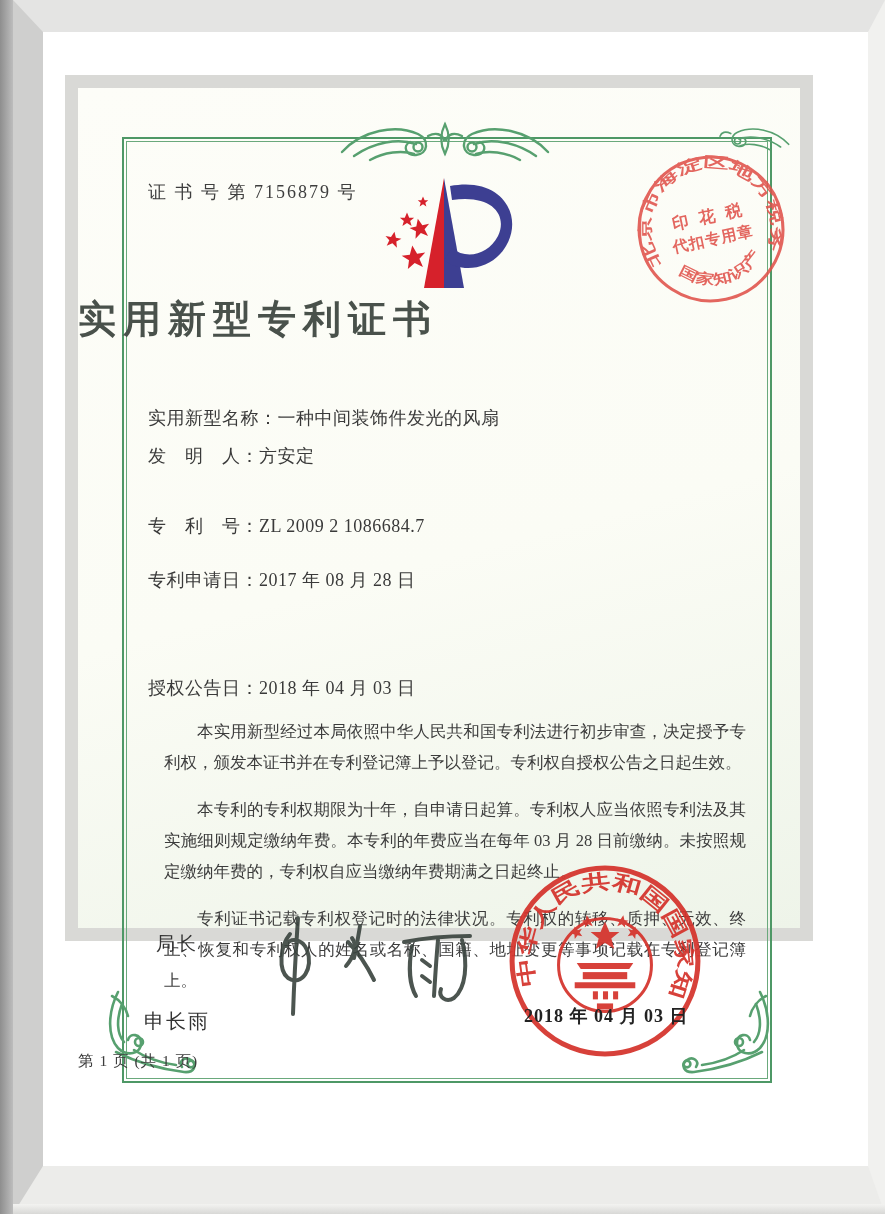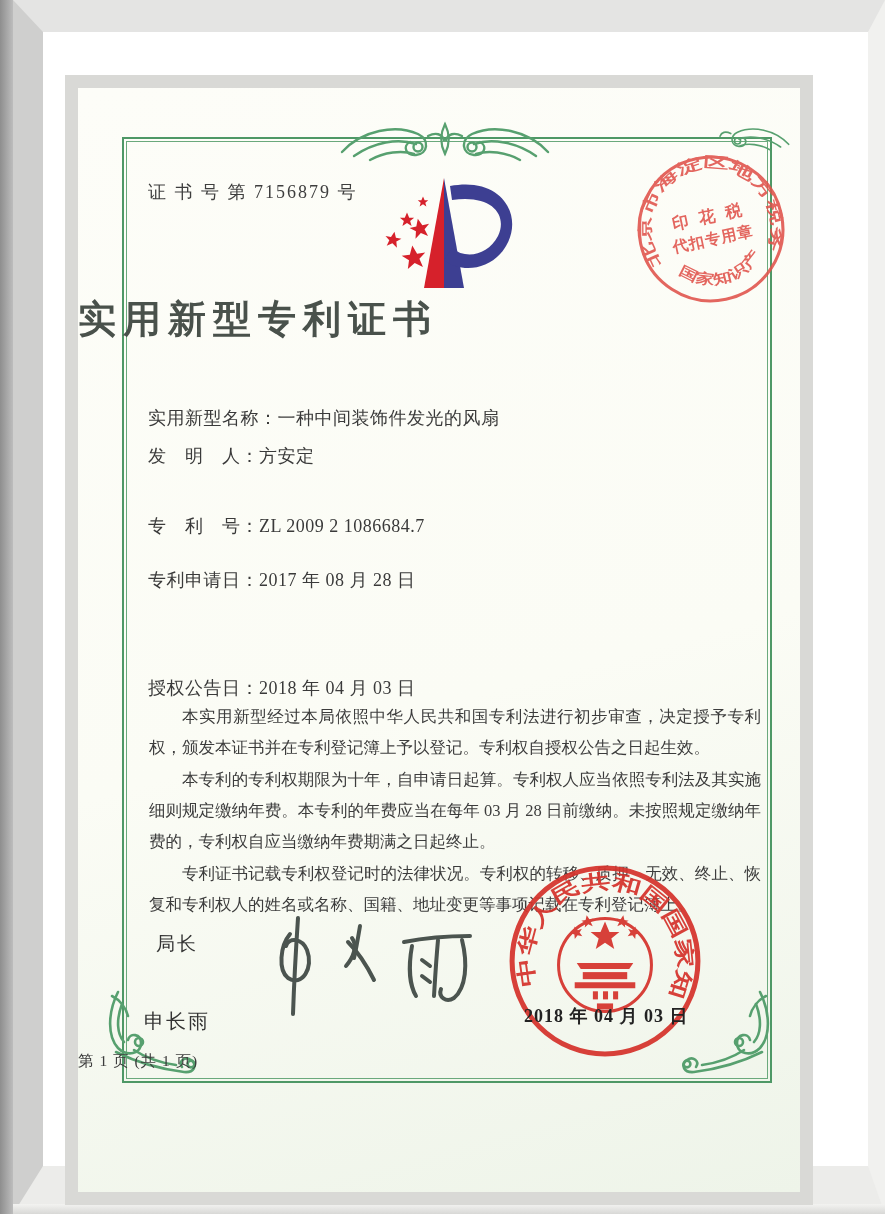--- a/index.html
+++ b/index.html
@@ -10,21 +10,21 @@
   .edge-left{position:absolute;left:0;top:0;bottom:0;width:13px;
     background:linear-gradient(to right,#8e8e8e,#bdbdbd);}
   .bevel{position:absolute;left:13px;right:0;top:0;bottom:0;
     border-top:32px solid #e4e4e3;border-left:30px solid #cfcfce;
     border-right:17px solid #f1f1ef;border-bottom:48px solid #ececea;
     background:#ffffff;}
   .edge-bottom{position:absolute;left:13px;right:0;bottom:0;height:10px;
     background:linear-gradient(to top,#d8d8d6,#f3f3f1);}
 
   
-  .paper{position:absolute;left:78px;top:88px;width:722px;height:1104px;
+  .paper{position:absolute;left:78px;top:88px;width:722px;height:840px;
     outline:13px solid #d9d9d6;
     background:linear-gradient(165deg,#fdfdf8 0%,#fbfcf5 55%,#eef4e9 100%);}
 
   
   .green-border{position:absolute;left:44px;top:49px;width:646px;height:942px;
     border:2px solid #4e9866;}
   .green-border::before{content:"";position:absolute;inset:2px;border:1px solid #6aa97c;}
 
   .ornament{position:absolute;color:#57a06f;}
 
@@ -39,21 +39,21 @@
     color:#222;z-index:5;font-weight:600;}
 
   .title{position:absolute;left:0;right:0;top:206px;text-align:left;
     font-size:38px;font-weight:600;letter-spacing:7px;color:#49514b;}
 
   .field{position:absolute;left:70px;font-size:18px;color:#3a3a3a;letter-spacing:.5px;white-space:nowrap;}
   .f0{top:318px}.f1{top:356px}.f2{top:426px}.f3{top:480px}.f4{top:534px}.f5{top:588px}
 
   .body-text{position:absolute;left:70px;top:612px;width:614px;font-size:16.5px;
     line-height:31px;color:#3c3c3c;text-align:justify;}
-  .body-text p{margin:1px;text-indent:2em;}
+  .body-text p{margin:16px;text-indent:2em;}
 
   .sign-title{position:absolute;left:78px;top:843px;font-size:19px;color:#333;letter-spacing:2px;}
   .sign-name{position:absolute;left:66px;top:920px;font-size:20px;color:#333;letter-spacing:2px;}
   .signature{position:absolute;left:178px;top:824px;width:240px;height:110px;}
 
   .footer{position:absolute;left:0;right:0;top:963px;
     font-size:15.5px;color:#3c3c3c;letter-spacing:1px;}
 
   .seal-ring-text{font-family:"Liberation Sans","DejaVu Sans",sans-serif;font-weight:700;}
   .seal-center-text{font-family:"Liberation Sans","DejaVu Sans",sans-serif;font-weight:700;}

